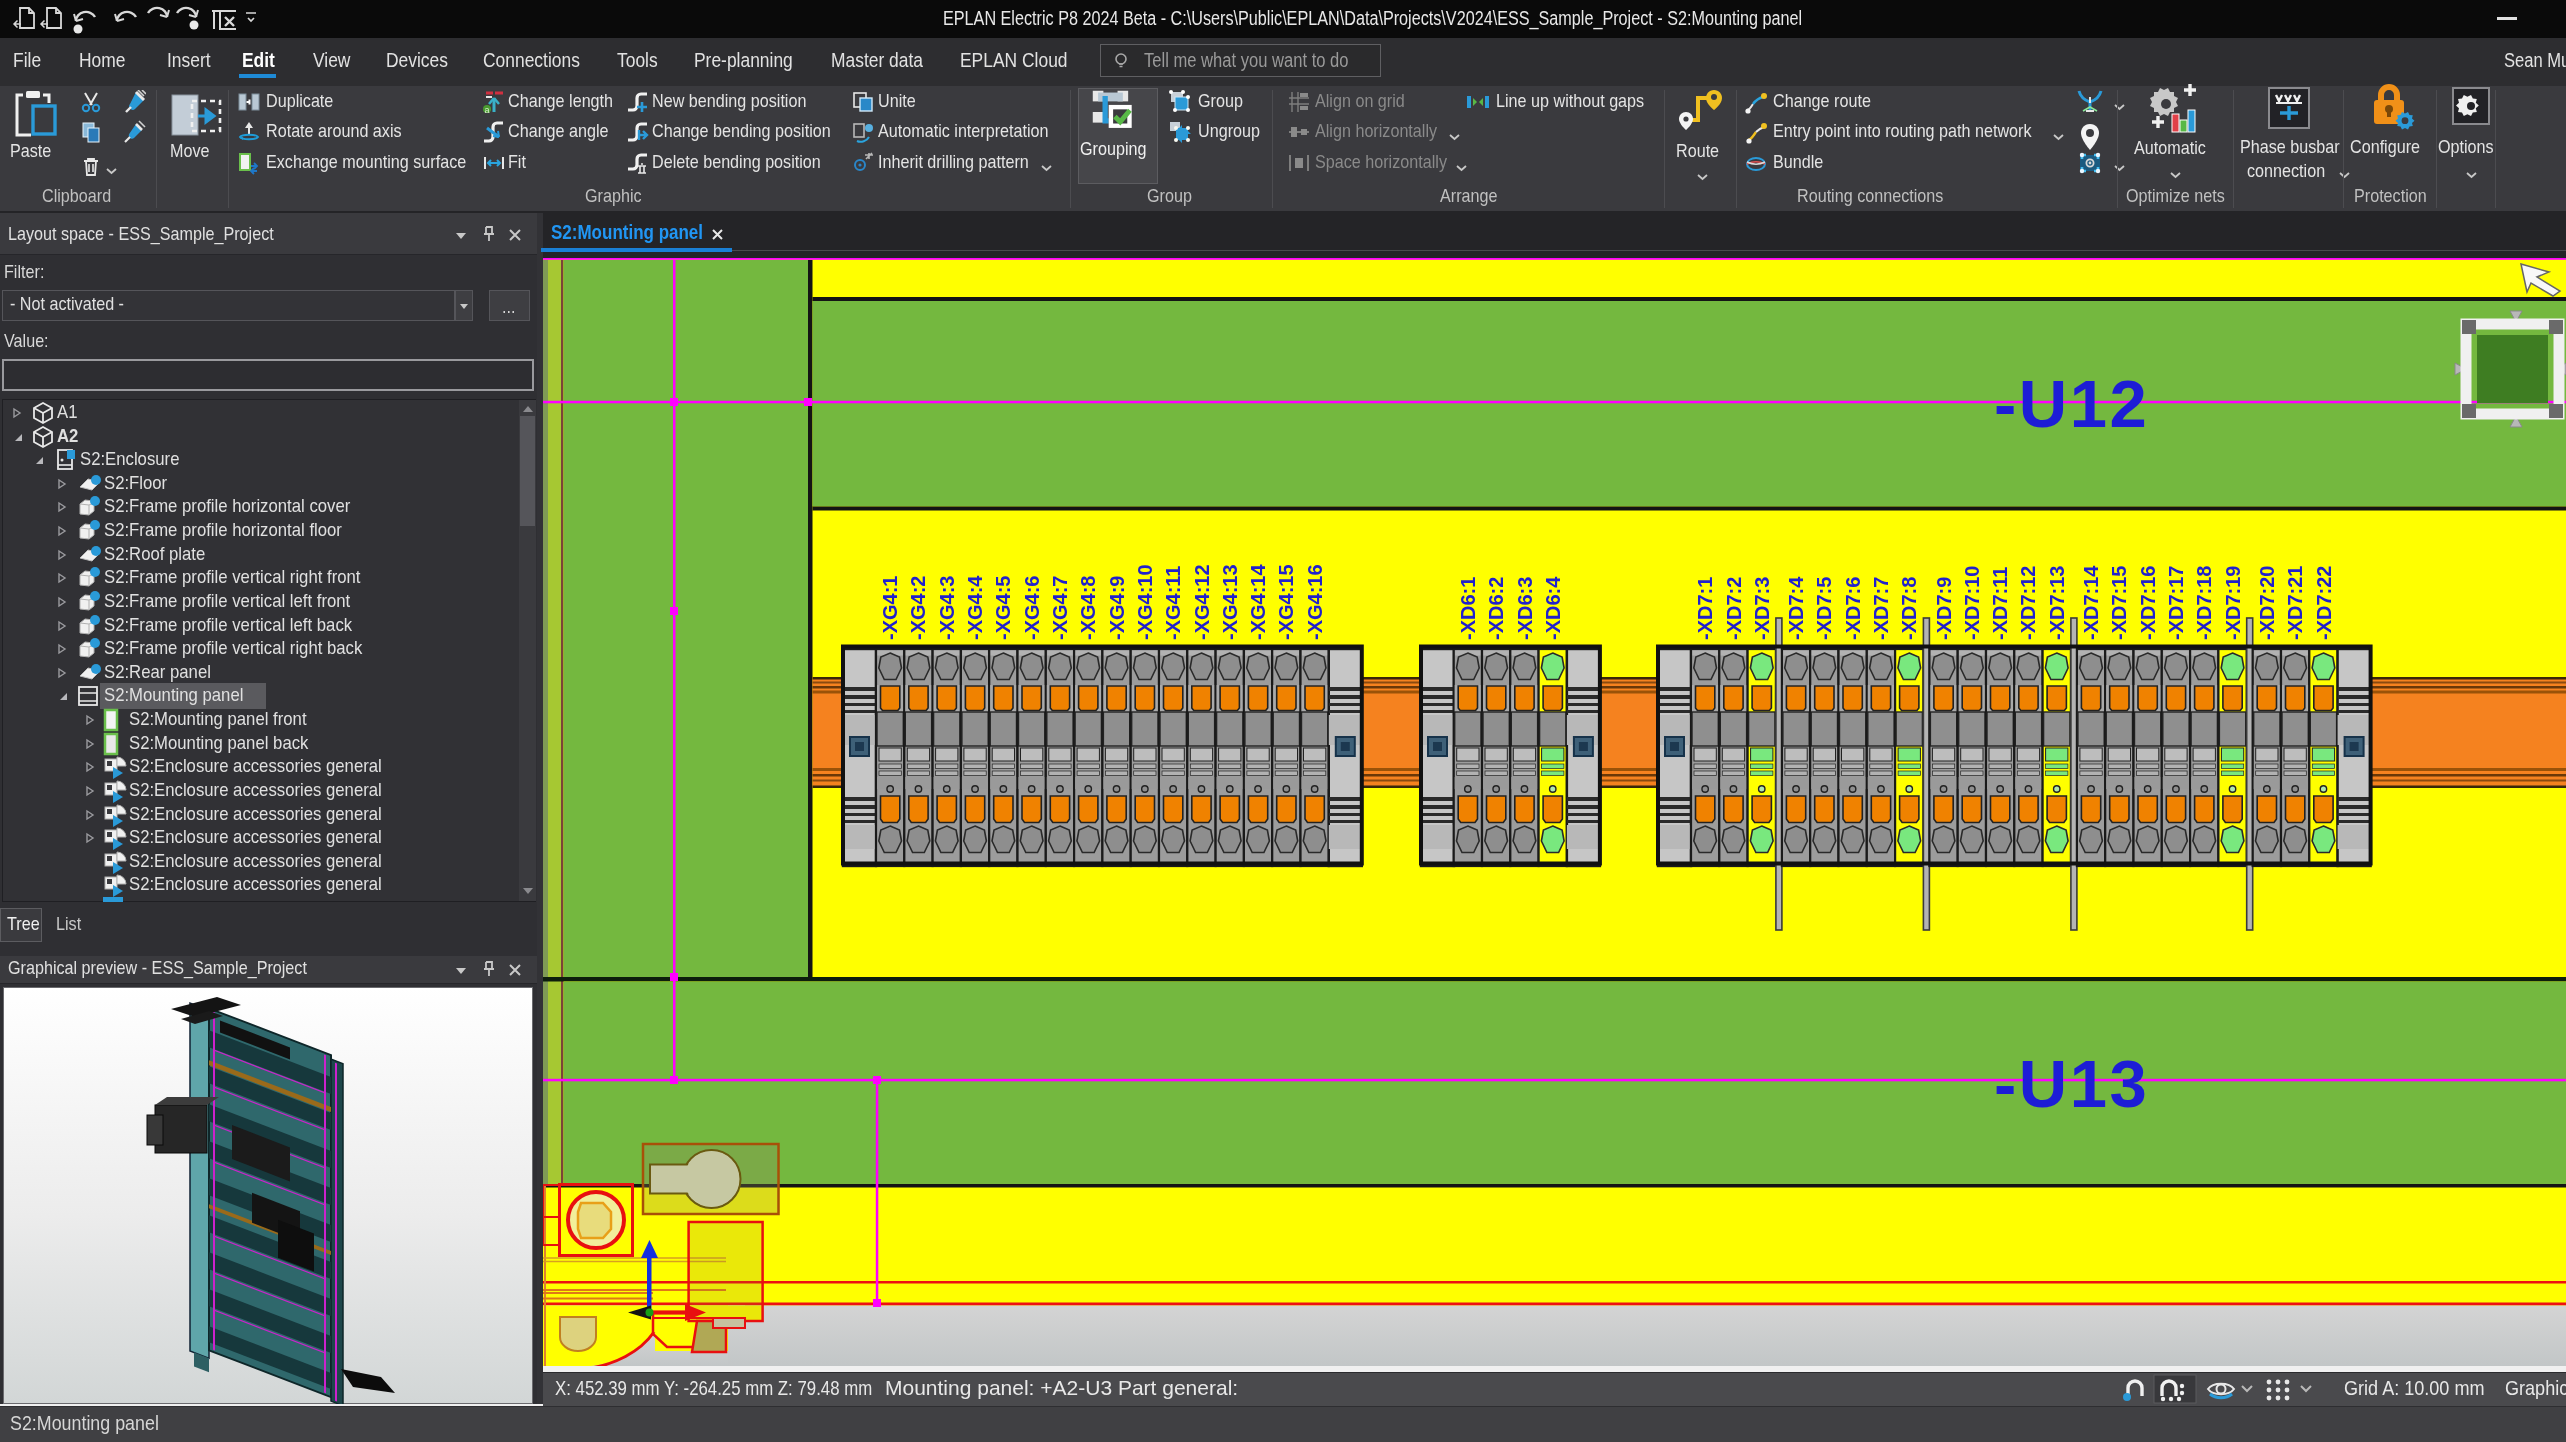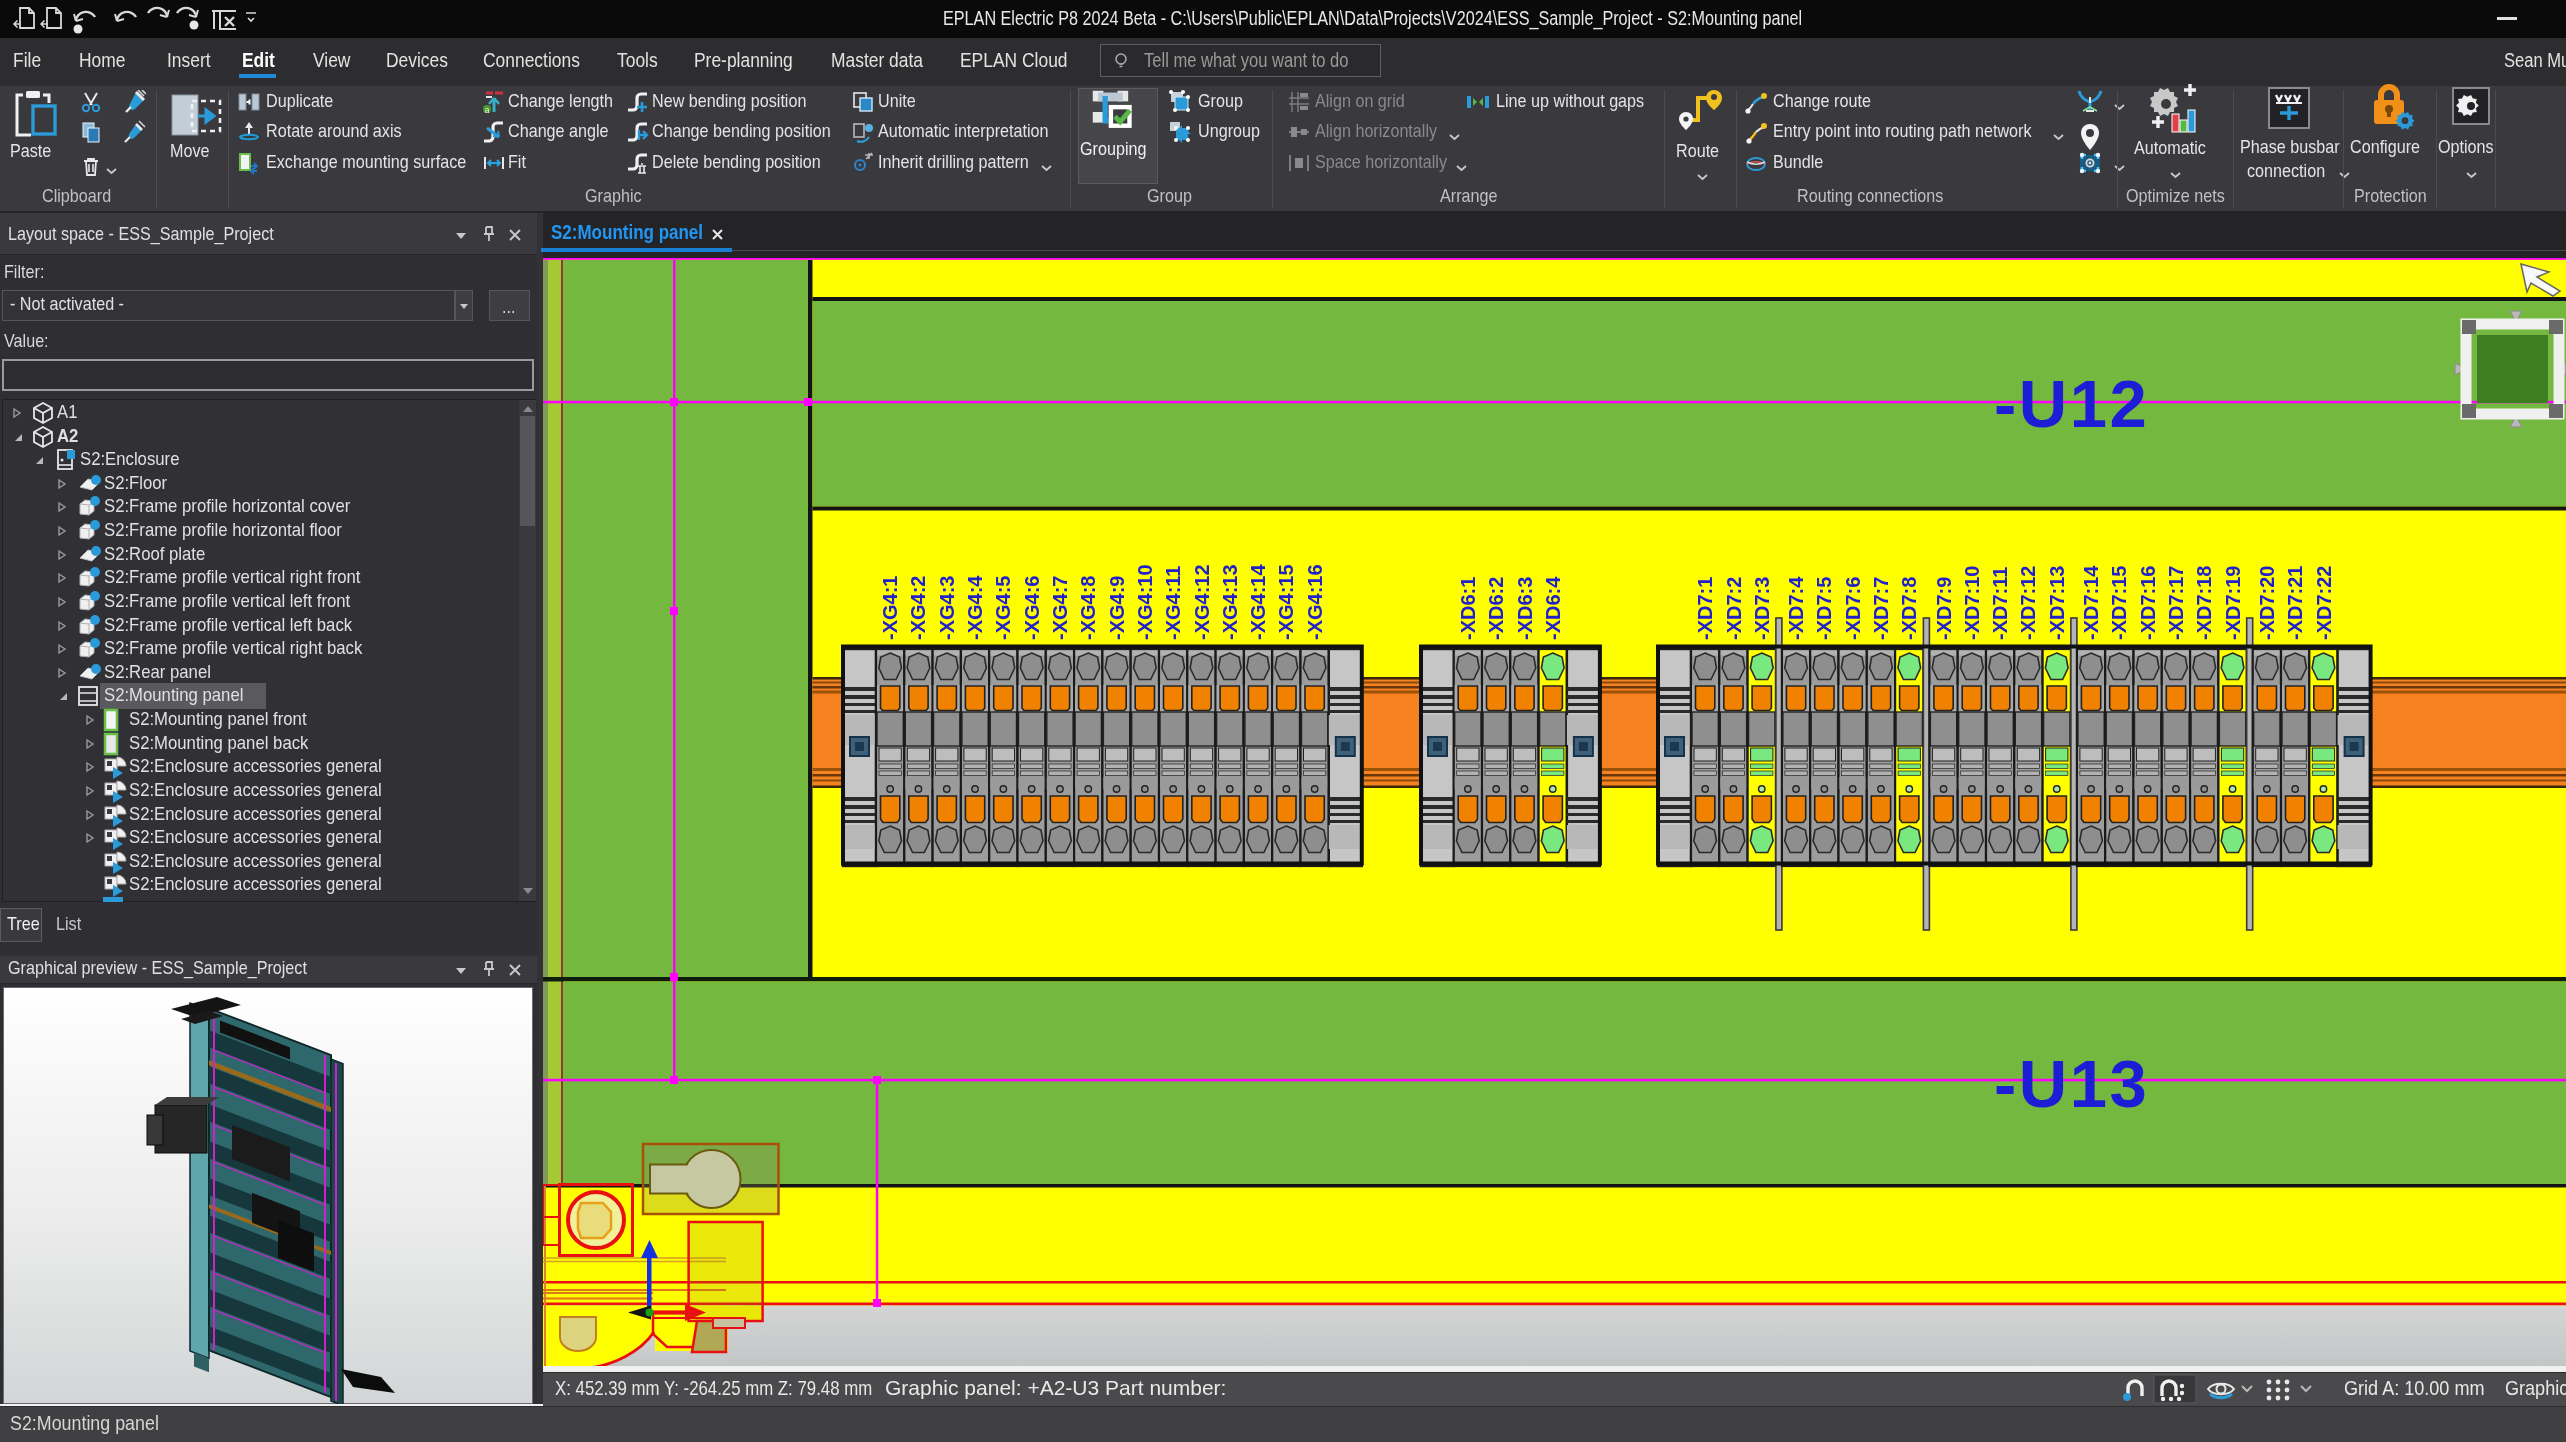--- a/index.html
+++ b/index.html
@@ -878,21 +878,21 @@
 <polygon points="706,1312.5 685,1304 685,1321" fill="#e81010"></polygon>
 <polygon points="628,1312.5 651,1305.5 651,1319.5" fill="#141414"></polygon>
 <circle cx="649.5" cy="1312.5" r="4" fill="#16a016"></circle>
 </g>
   </svg>
 <div style="position:absolute;left:543px;top:1366px;width:2023px;height:6px;background:#f0f0f0;"></div>
 <div style="position:absolute;left:543px;top:1372px;width:2023px;height:34px;background:#4a4a4d;border-top:1px solid #2a2a2d;"></div>
 <div style="position:absolute;left:0px;top:1406px;width:2566px;height:36px;background:#404043;border-top:1px solid #2e2e31;"></div>
 <div style="position:absolute;left:0px;top:1404px;width:543px;height:2px;background:#f0f0f0;"></div>
 <span class="t" style="left:555px;top:1375.6px;font-size:21px;color:#e8e8e8;font-weight:normal;transform:scaleX(0.8);transform-origin:0 50%;">X: 452.39 mm Y: -264.25 mm Z: 79.48 mm</span>
-<span class="t" style="left:885px;top:1375.6px;font-size:21px;color:#e8e8e8;font-weight:normal;transform:scaleX(1.0);transform-origin:0 50%;">Graphic panel: +A2-U3 Part number:</span>
+<span class="t" style="left:885px;top:1375.6px;font-size:21px;color:#e8e8e8;font-weight:normal;transform:scaleX(1.0);transform-origin:0 50%;">Mounting panel: +A2-U3 Part general:</span>
 <span class="t" style="left:10px;top:1410.6px;font-size:21px;color:#d6d6d6;font-weight:normal;transform:scaleX(0.85);transform-origin:0 50%;">S2:Mounting panel</span>
 <svg class="t" style="left:2118px;top:1374px" width="460" height="30" viewBox="0 0 460 30">
 <rect x="36" y="1" width="42" height="28" fill="#38383b" stroke="#5a5a5e"></rect>
 <g stroke="#f0f0f0" stroke-width="3.4" fill="none">
  <path d="M10 22 v-8 a7 7 0 0 1 14 0 v8"></path>
  <path d="M44 22 v-8 a7 7 0 0 1 14 0 v8"></path>
 </g>
 <circle cx="9" cy="23" r="4" fill="#2a9ad8"></circle>
 <g fill="#f0f0f0">
  <circle cx="45" cy="25" r="2.2"></circle>

